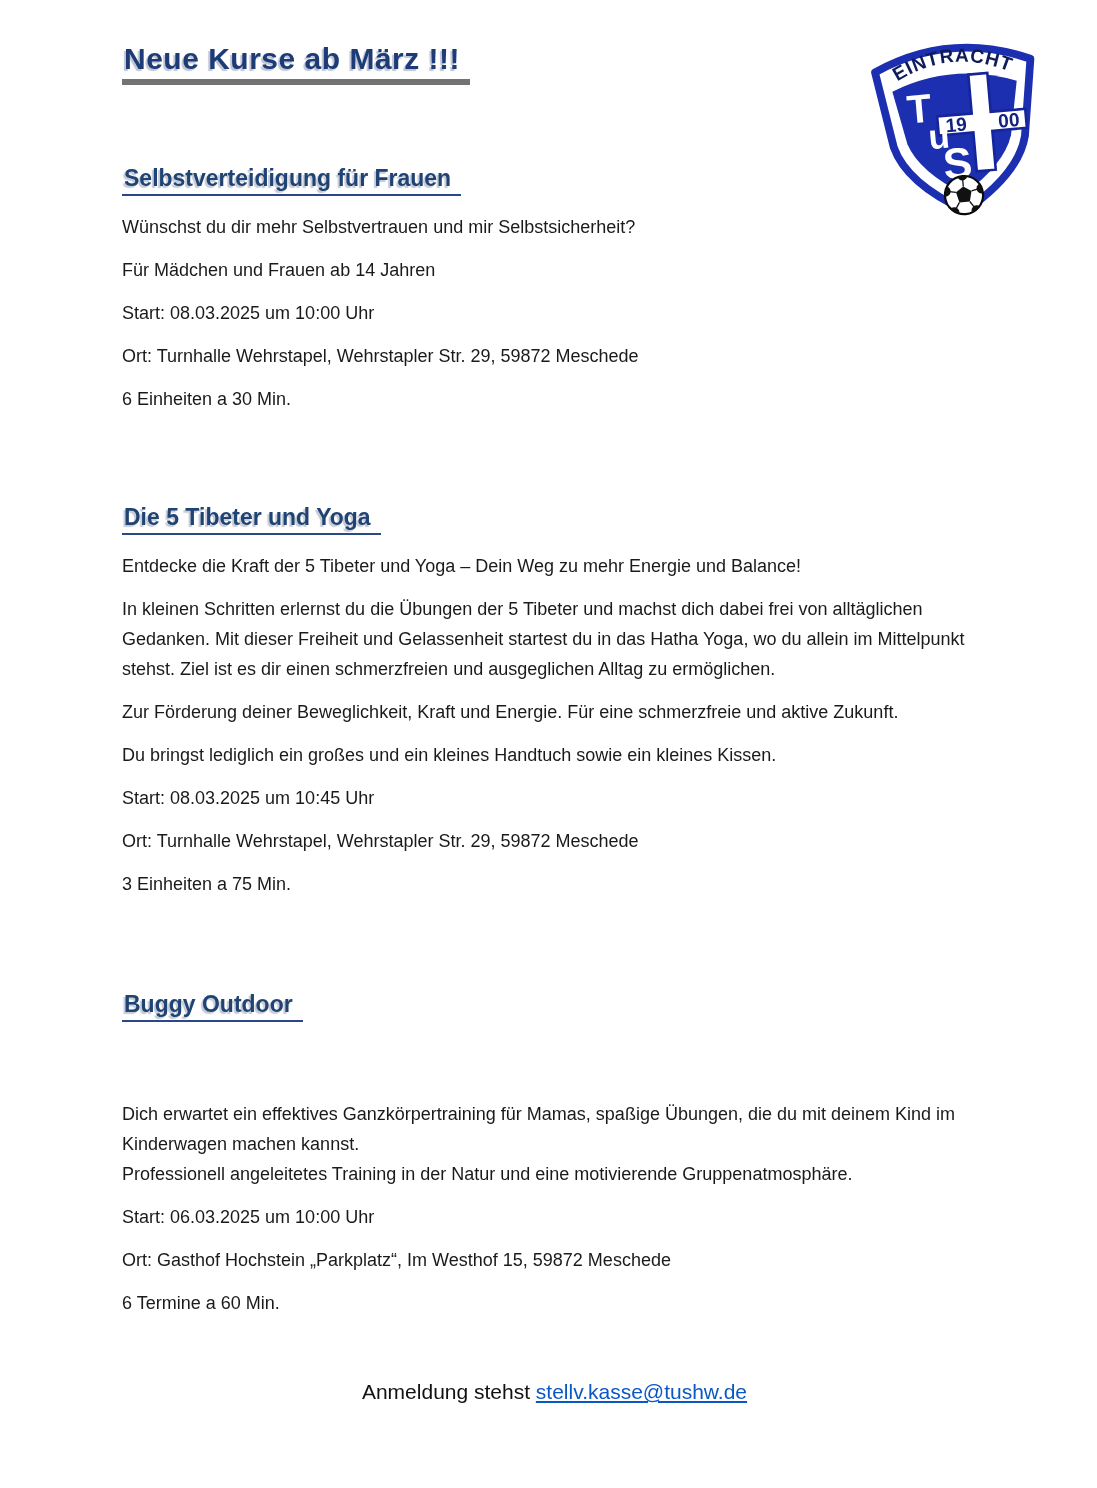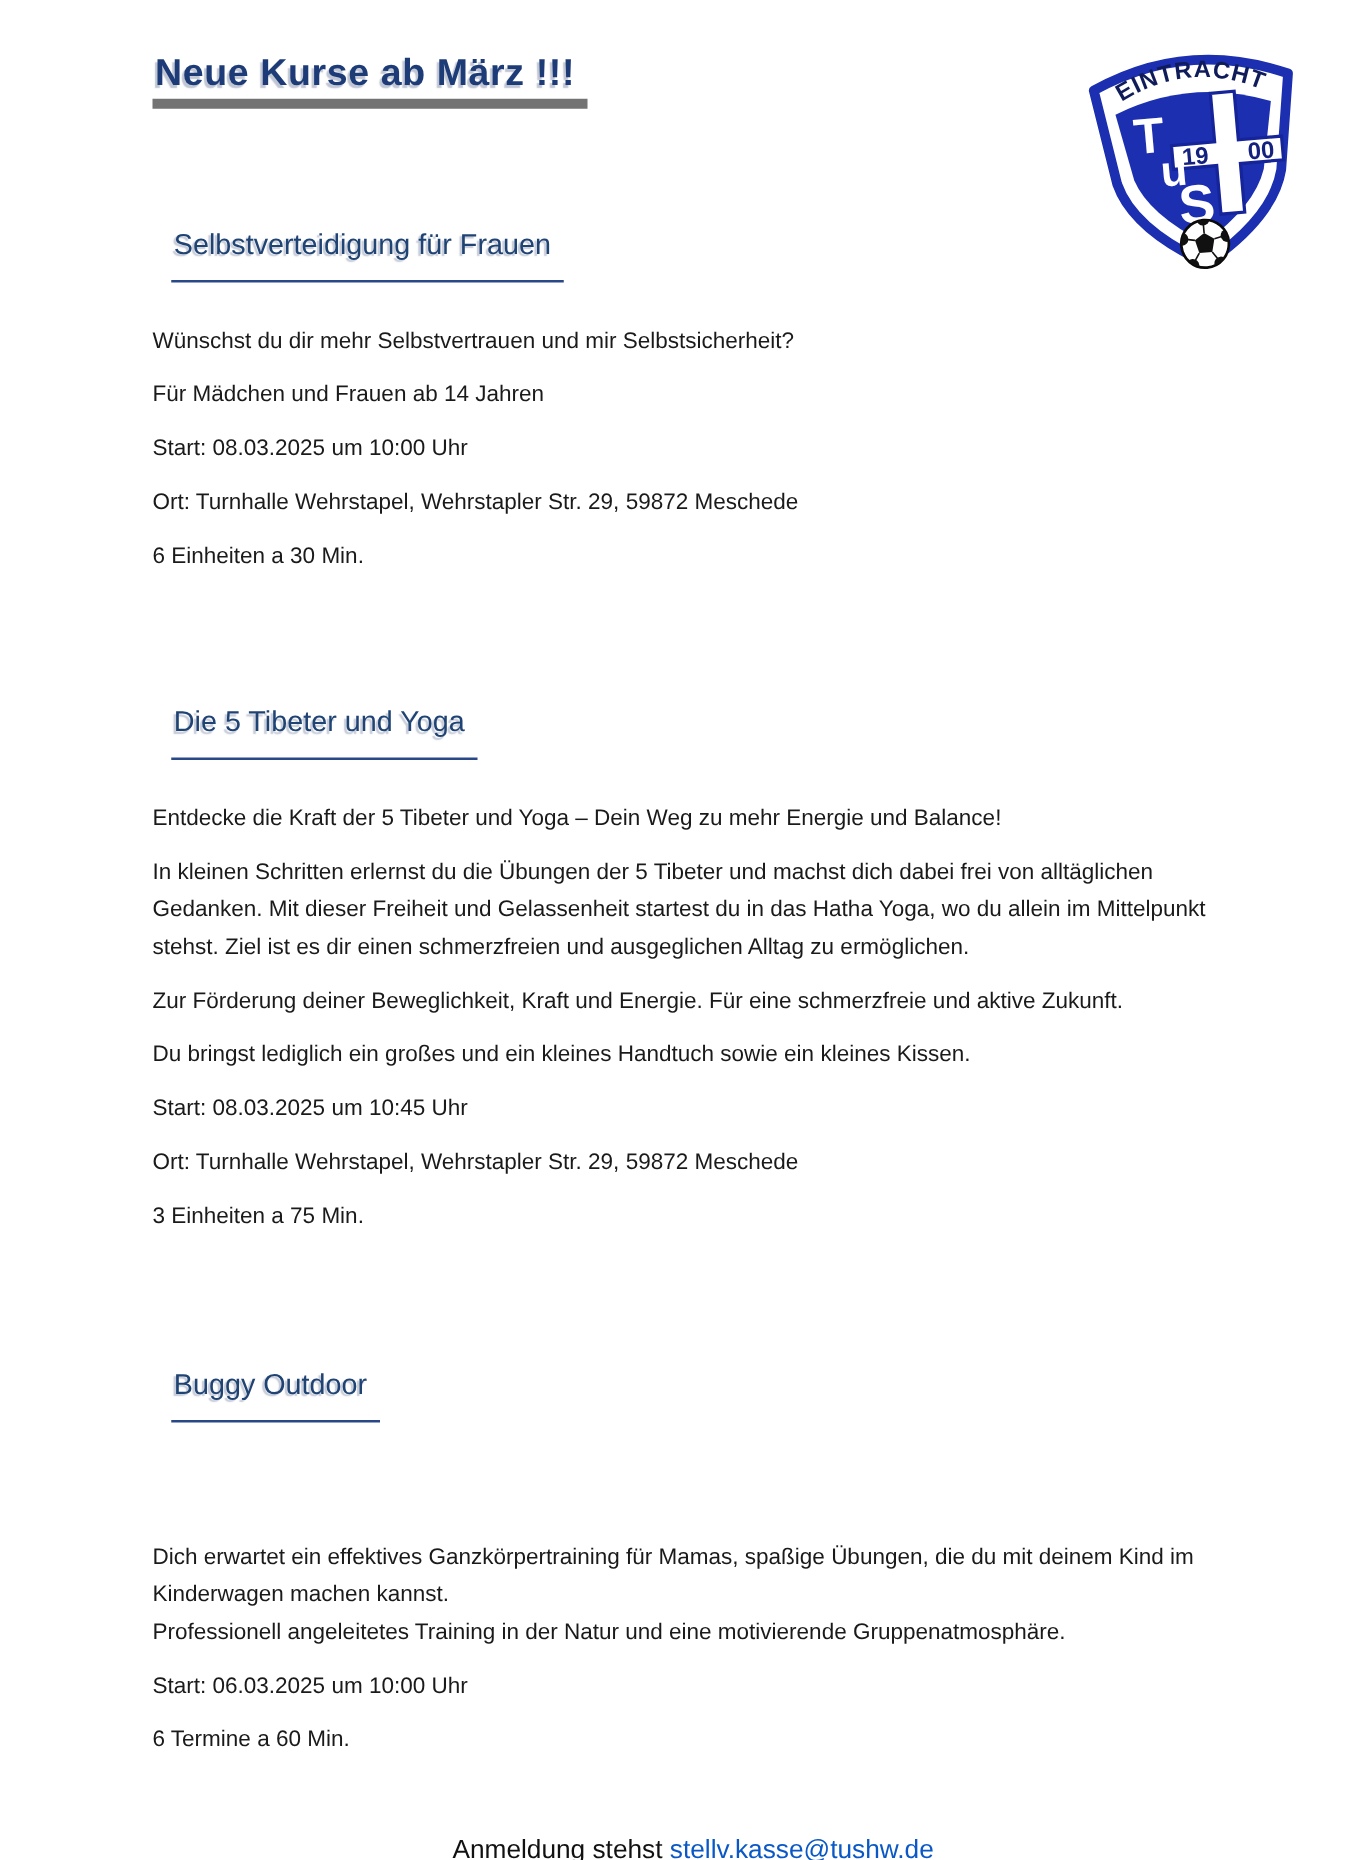--- a/index.html
+++ b/index.html
@@ -15,33 +15,33 @@
     padding: 42px 110px 0 122px;
     overflow: hidden;
   }
   .title {
     display: inline-block;
     margin: 0;
     font-size: 30px;
     font-weight: bold;
     letter-spacing: 0.5px;
     color: #1d3c77;
-    border-bottom: 8px solid #737373;
+    border-bottom: 6px solid #737373;
     padding: 0 10px 3px 2px;
     text-shadow: -2px 2px 1px rgba(140,150,175,0.55);
   }
   .course { margin: 0; }
   .course-heading {
     display: inline-block;
-    margin: 15px;
+    margin: 0;
     font-size: 23px;
-    font-weight: normal;
+    font-weight: bold;
     color: #1f4373;
     border-bottom: 2.5px solid #2a4788;
-    padding: 0 10px 15px 2px;
+    padding: 0 10px 2px 2px;
     text-shadow: -2px 2px 1px rgba(140,150,175,0.5);
   }
   .sec-1 { margin-top: 80px; }
   .sec-2 { margin-top: 90px; }
   .sec-3 { margin-top: 92px; }
   .course p {
     margin: 13px 0;
     font-size: 18px;
     line-height: 30px;
     white-space: pre-line;
@@ -145,20 +145,21 @@
     <p>Ort: Turnhalle Wehrstapel, Wehrstapler Str. 29, 59872 Meschede</p>
     <p>3 Einheiten a 75 Min.</p>
   </section>
 
   
   <section class="course sec-3">
     <h2 class="course-heading">Buggy Outdoor</h2>
     <p class="first-para">Dich erwartet ein effektives Ganzkörpertraining für Mamas, spaßige Übungen, die du mit deinem Kind im Kinderwagen machen kannst.
 Professionell angeleitetes Training in der Natur und eine motivierende Gruppenatmosphäre.</p>
     <p>Start: 06.03.2025 um 10:00 Uhr</p>
+    <p>Ort: Gasthof Hochstein „Parkplatz“, Im Westhof 15, 59872 Meschede</p>
     <p>6 Termine a 60 Min.</p>
   </section>
 
   <div class="footer">
     <span>Anmeldung stehst </span><a>stellv.kasse@tushw.de</a>
   </div>
 
 </div>
 
 </body></html>

